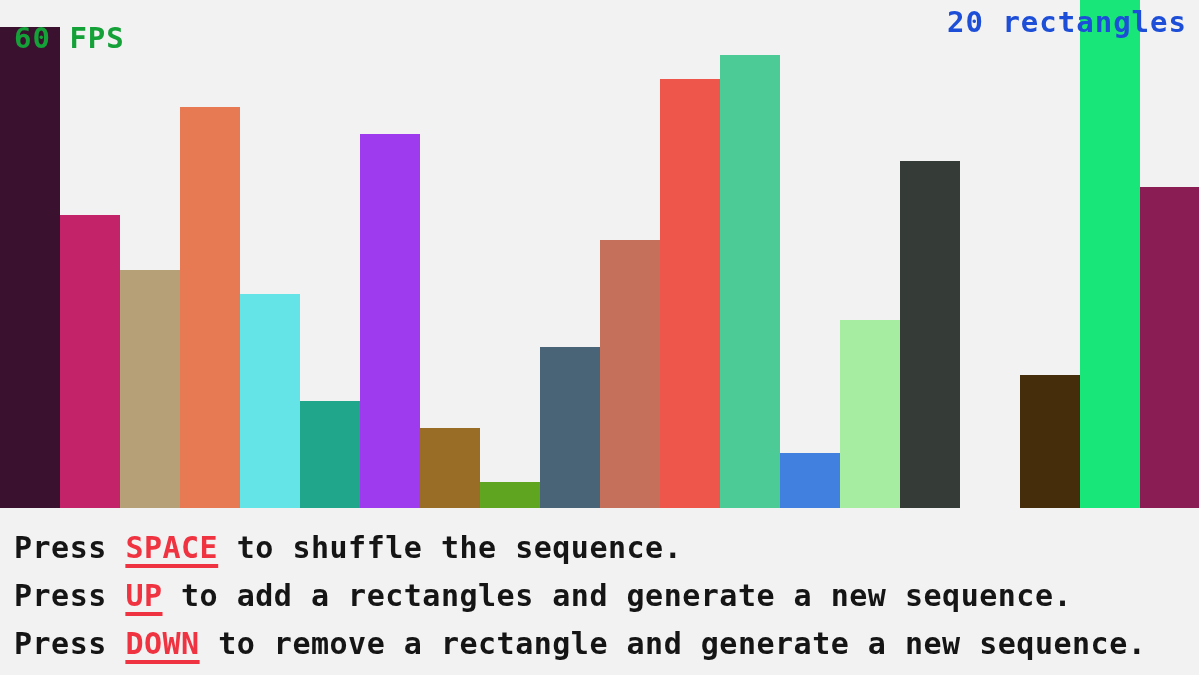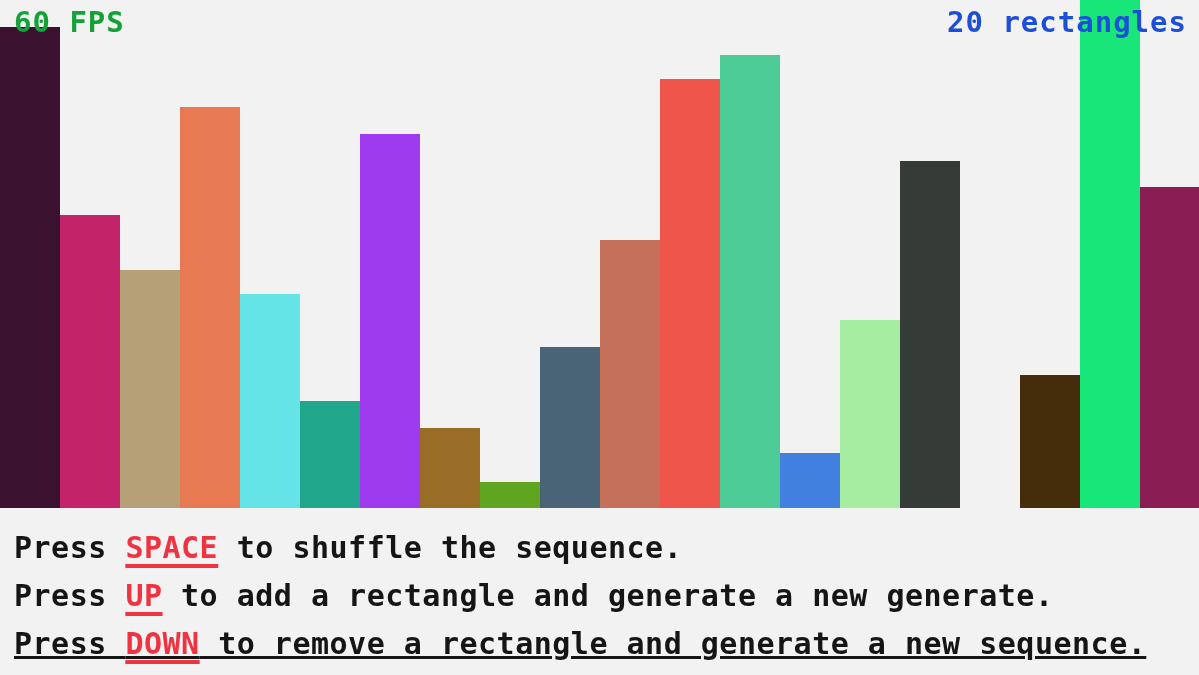--- a/index.html
+++ b/index.html
@@ -35,21 +35,21 @@
 
   .bar {
     position: absolute;
     bottom: 0;
   }
 
   
   #fps-label {
     position: absolute;
     left: 14px;
-    top: 8px;
+    top: 24px;
     font-size: 29px;
     line-height: 1;
     letter-spacing: 1px;
     color: #13a138;
     font-weight: 700;
     -webkit-text-stroke: 0px;
     white-space: nowrap;
     z-index: 20;
   }
 
@@ -125,20 +125,20 @@
     </div>
 
   <div id="fps-label" style="color: rgb(19, 161, 56);">60 FPS</div>
   <div id="rect-count-label" style="color: #1d4ed8;">20 rectangles</div>
 
   <div id="instructions">
     <div class="instruction-line" style="color: rgb(21, 21, 21);">
       <span>Press </span><span class="key-hl" style="color: rgb(240, 51, 64);">SPACE</span><span> to shuffle the sequence.</span>
     </div>
     <div class="instruction-line" style="color: rgb(21, 21, 21);">
-      <span>Press </span><span class="key-hl" style="color: rgb(240, 51, 64); text-align: right;">UP</span><span> to add a rectangle and generate a new generate.</span>
+      <span>Press </span><span class="key-hl" style="color: rgb(240, 51, 64); text-align: right;">UP</span><span> to add a rectangles and generate a new sequence.</span>
     </div>
-    <div class="instruction-line" style="color: rgb(21, 21, 21); text-decoration: underline;">
+    <div class="instruction-line" style="color: rgb(21, 21, 21);">
       <span>Press </span><span class="key-hl" style="color: rgb(240, 51, 64);">DOWN</span><span> to remove a rectangle and generate a new sequence.</span>
     </div>
   </div>
 
 </div>
 
 </body></html>

